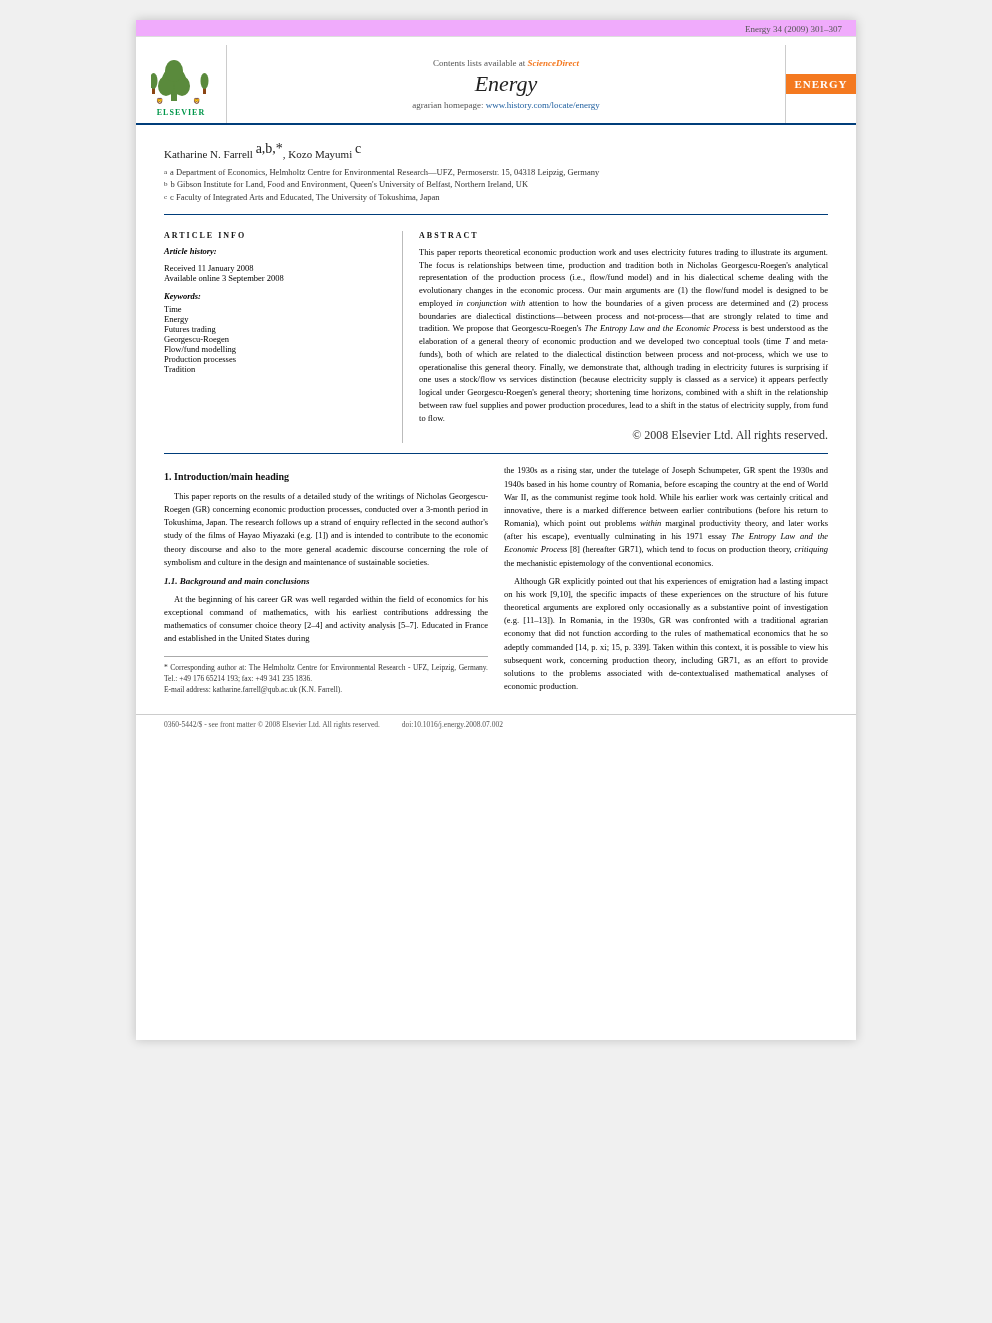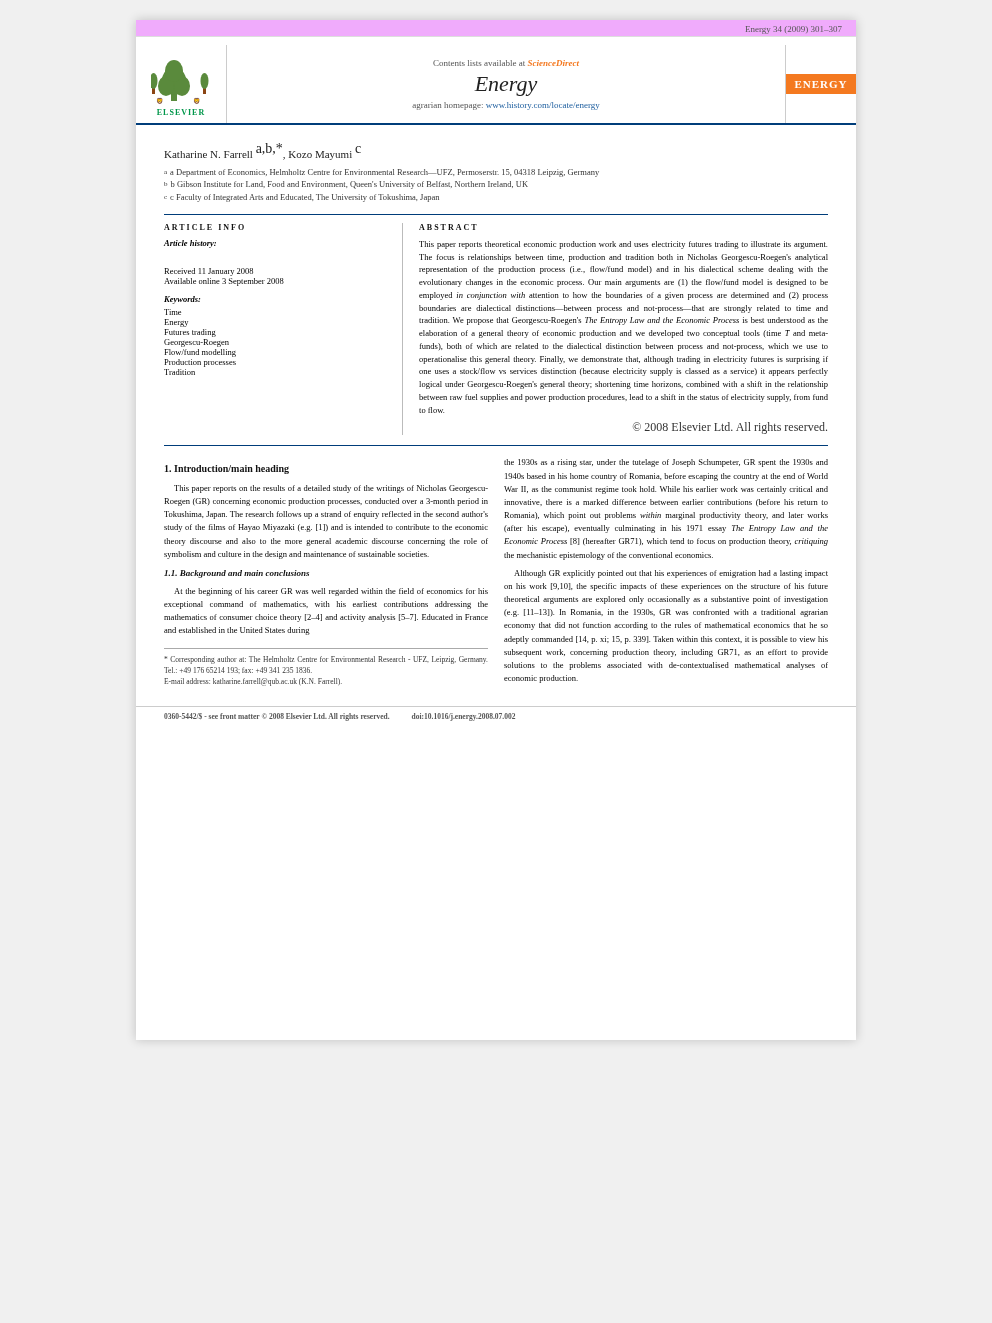--- a/index.html
+++ b/index.html
@@ -150,42 +150,42 @@
       margin-right: 1px;
       margin-top: 1px;
     }
 
     
     .two-col {
       display: flex;
       gap: 16px;
       margin-bottom: 10px;
       border-top: 1px solid #003d7a;
-      padding-top: 8px;
+      padding-top: 16px;
     }
 
     
     .article-info {
       width: 36%;
       font-size: 8.5px;
       border-right: 1px solid #bbb;
       padding-right: 10px;
     }
     .info-section-title {
       font-size: 8px;
       font-weight: bold;
       letter-spacing: 2px;
       text-transform: uppercase;
       color: #111;
       margin-bottom: 6px;
     }
     .info-label {
       font-style: italic;
       font-weight: bold;
-      margin-bottom: 18px;
+      margin-bottom: 7px;
       display: block;
     }
     .keywords-section {
       margin-top: 8px;
     }
     .keywords-section .info-label {
       margin-bottom: 3px;
     }
 
     
@@ -265,21 +265,20 @@
       font-size: 7.5px;
       color: #333;
       line-height: 1.5;
     }
     .doi-bar {
       background: #fff;
       font-size: 7.5px;
       color: #555;
       padding: 5px 28px;
       border-top: 1px solid #ccc;
-      font-weight: bold;
     }
     .doi-bar span {
       margin-right: 20px;
     }
   </style>
 </head>
 <body>
 
 <div class="page">
 

